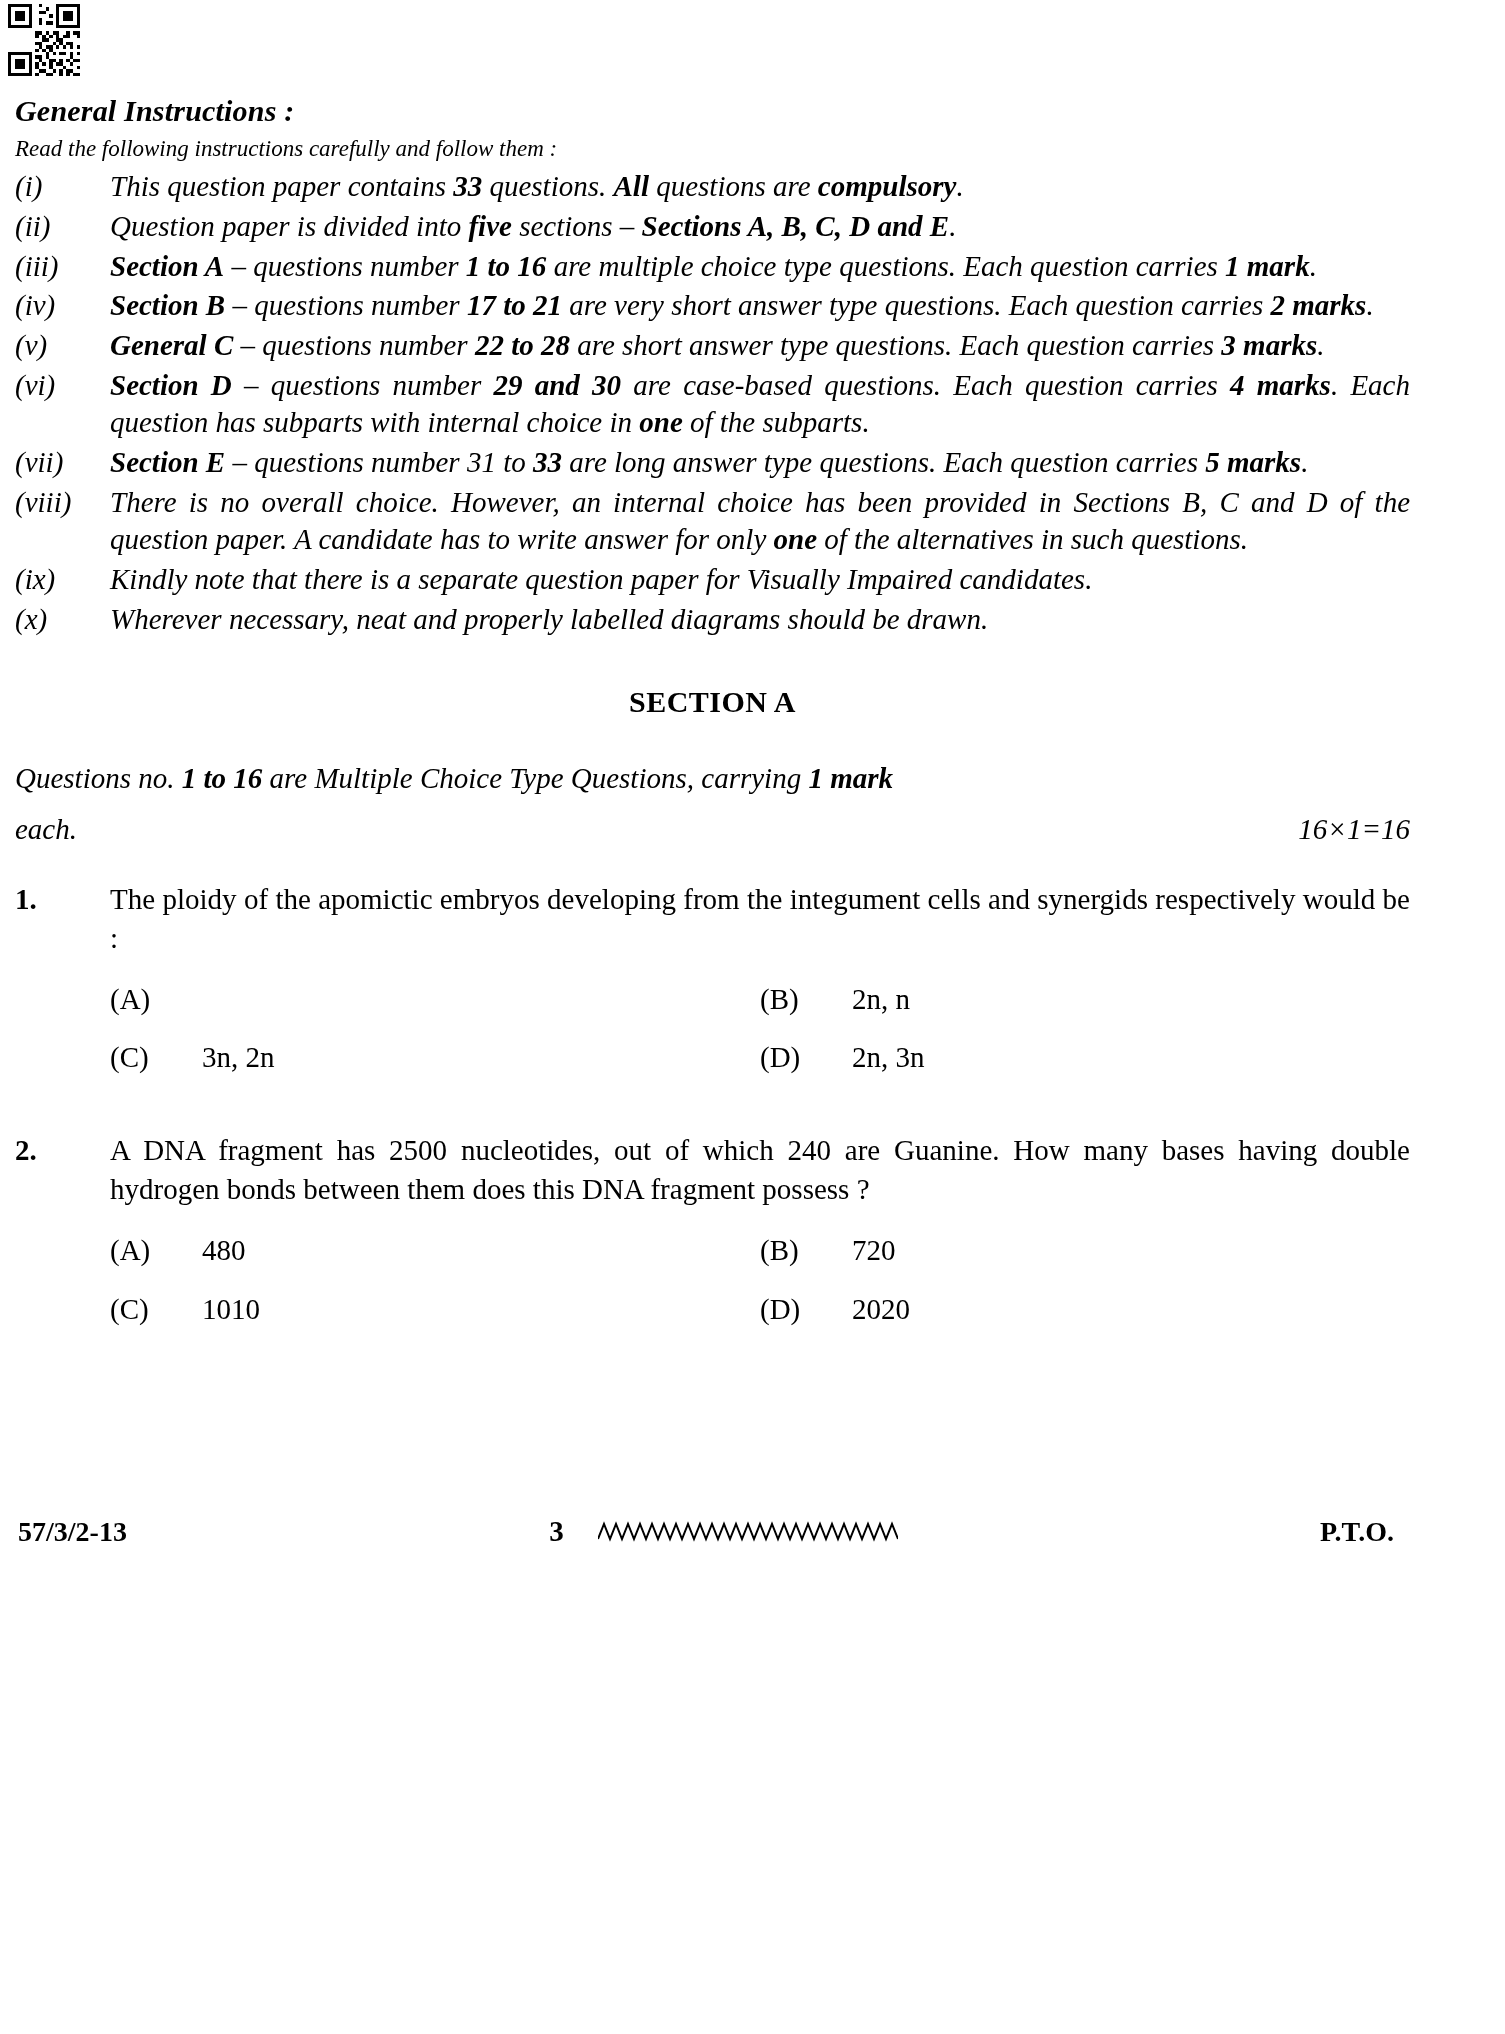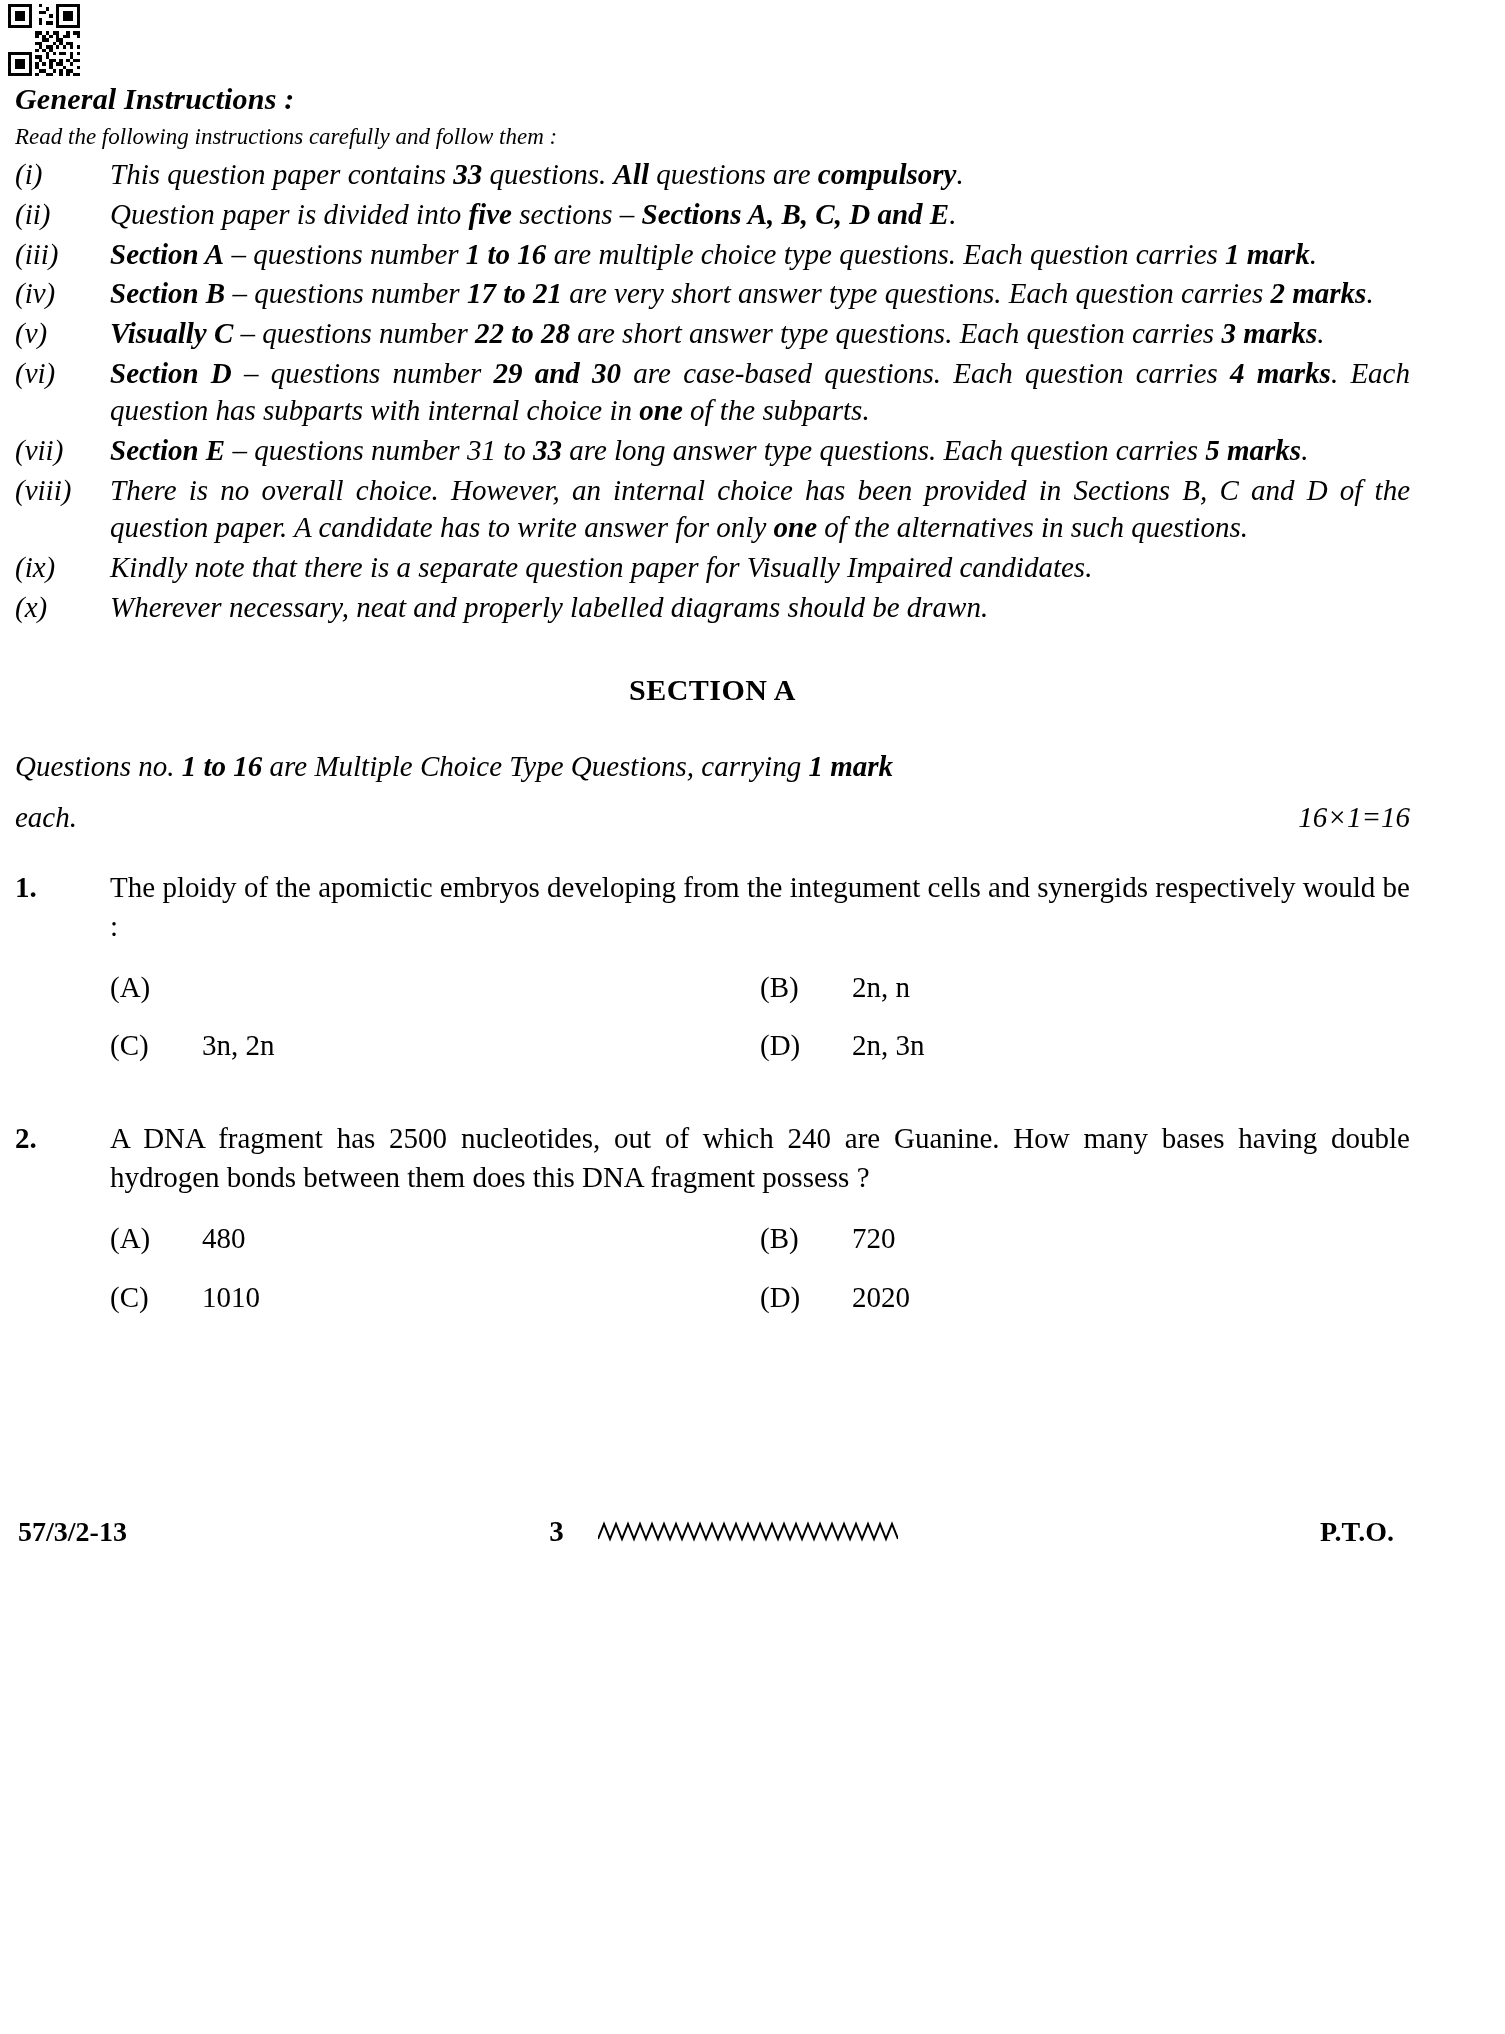--- a/index.html
+++ b/index.html
@@ -13,21 +13,21 @@
     font-family: "Liberation Serif", "DejaVu Serif", serif;
     color: #000000;
     position: relative;
     overflow: hidden;
   }
   .page {
     position: relative;
     width: 1505px;
     height: 1562px;
     box-sizing: border-box;
-    padding: 0 95px 0 10px;
+    padding: 12px 95px 0 10px;
   }
 
   
   .qr-wrap {
     position: absolute;
     left: 8px;
     top: 4px;
     width: 72px;
     height: 72px;
   }
@@ -264,21 +264,21 @@
     <div class="instr">
       <div class="num">(iii)</div>
       <div class="txt"><b>Section A</b> – questions number <b>1 to 16</b> are multiple choice type questions. Each question carries <b>1 mark</b>.</div>
     </div>
     <div class="instr">
       <div class="num">(iv)</div>
       <div class="txt"><b>Section B</b> – questions number <b>17 to 21</b> are very short answer type questions. Each question carries <b>2 marks</b>.</div>
     </div>
     <div class="instr">
       <div class="num">(v)</div>
-      <div class="txt"><b>Visually C</b> – questions number <b>22 to 28</b> are short answer type questions. Each question carries <b>3 marks</b>.</div>
+      <div class="txt"><b>General C</b> – questions number <b>22 to 28</b> are short answer type questions. Each question carries <b>3 marks</b>.</div>
     </div>
     <div class="instr">
       <div class="num">(vi)</div>
       <div class="txt"><b>Section D</b> – questions number <b>29 and 30</b> are case-based questions. Each question carries <b>4 marks</b>. Each question has subparts with internal choice in <b>one</b> of the subparts.</div>
     </div>
     <div class="instr">
       <div class="num">(vii)</div>
       <div class="txt"><b>Section E</b> – questions number 31 to <b>33</b> are long answer type questions. Each question carries <b>5 marks</b>.</div>
     </div>
     <div class="instr">

